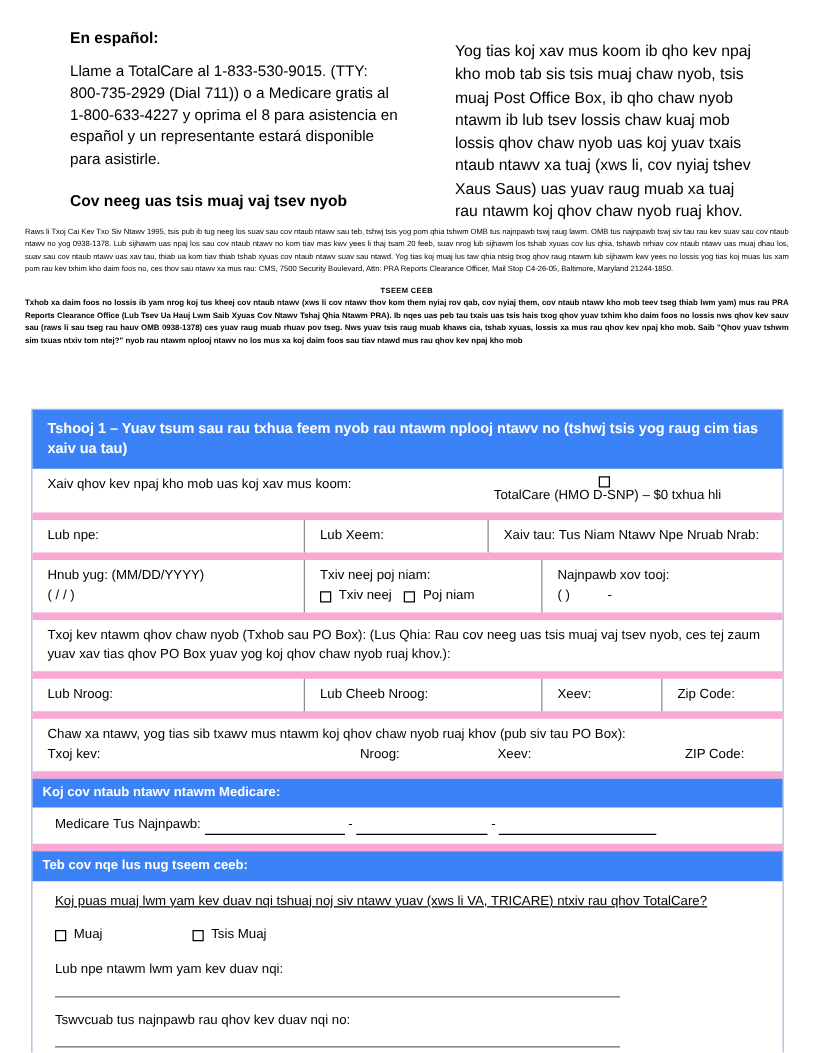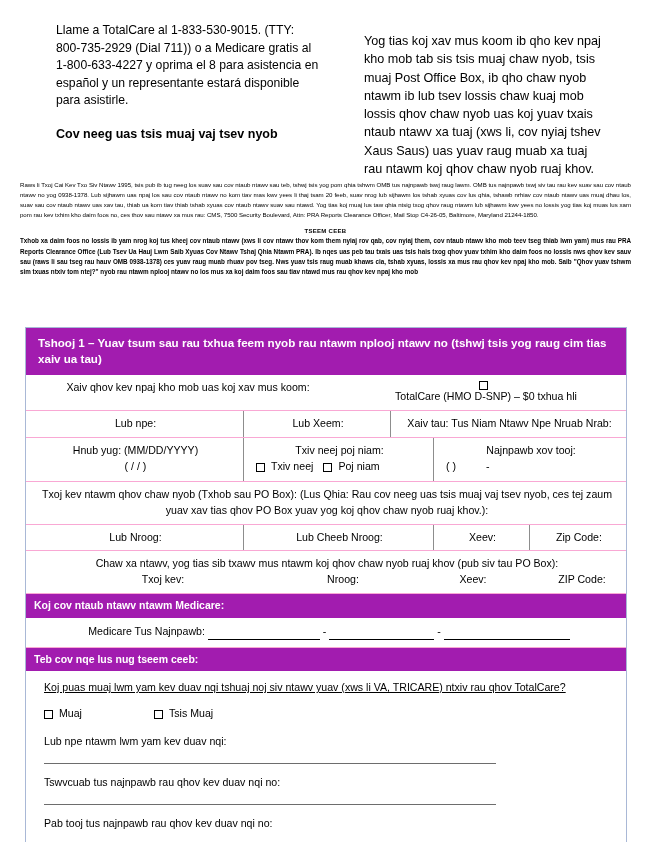--- a/index.html
+++ b/index.html
@@ -90,38 +90,37 @@
   .form {
     position: absolute;
     left: 25px;
     top: 327px;
     width: 602px;
     border: 1.5px solid #a9b8d6;
     box-sizing: border-box;
     background: #fff;
   }
   .band {
-    background: #a21caf;
+    background: #3b82f6;
     color: #ffffff;
     font-weight: bold;
     font-size: 11.6px;
     line-height: 1.38;
     padding: 7px 12px 8px 12px;
     box-sizing: border-box;
   }
   .band.sub {
     font-size: 10.5px;
     padding: 4px 12px 5px 8px;
   }
 
   .row {
-    border-bottom: 1px solid #f9a8d4;
+    border-bottom: 6px solid #f9a8d4;
     display: flex;
     box-sizing: border-box;
-    text-align: center;
   }
   .row:last-child { border-bottom: none; }
   .cell {
     padding: 5px 10px 5px 12px;
     box-sizing: border-box;
     font-size: 10.6px;
     line-height: 1.5;
     border-right: 1px solid #8d8d8d;
     flex: 1 1 auto;
   }
@@ -206,20 +205,21 @@
   .gap-sm { display: inline-block; width: 10px; }
 </style>
 </head>
 <body>
 
 <div class="page">
 
   <div class="top-cols">
 
     <div class="col-left">
+      <p class="h-bold">En español:</p>
       <p class="p-body">Llame a TotalCare al 1-833-530-9015. (TTY: 800-735-2929 (Dial 711)) o a Medicare gratis al 1-800-633-4227 y oprima el 8 para asistencia en español y un representante estará disponible para asistirle.</p>
       <p class="h-bold">Cov neeg uas tsis muaj vaj tsev nyob</p>
     </div>
 
     <div class="col-right">
       <p class="p-right">Yog tias koj xav mus koom ib qho kev npaj kho mob tab sis tsis muaj chaw nyob, tsis muaj Post Office Box, ib qho chaw nyob ntawm ib lub tsev lossis chaw kuaj mob lossis qhov chaw nyob uas koj yuav txais ntaub ntawv xa tuaj (xws li, cov nyiaj tshev Xaus Saus) uas yuav raug muab xa tuaj rau ntawm koj qhov chaw nyob ruaj khov.</p>
     </div>
 
   </div>
 

